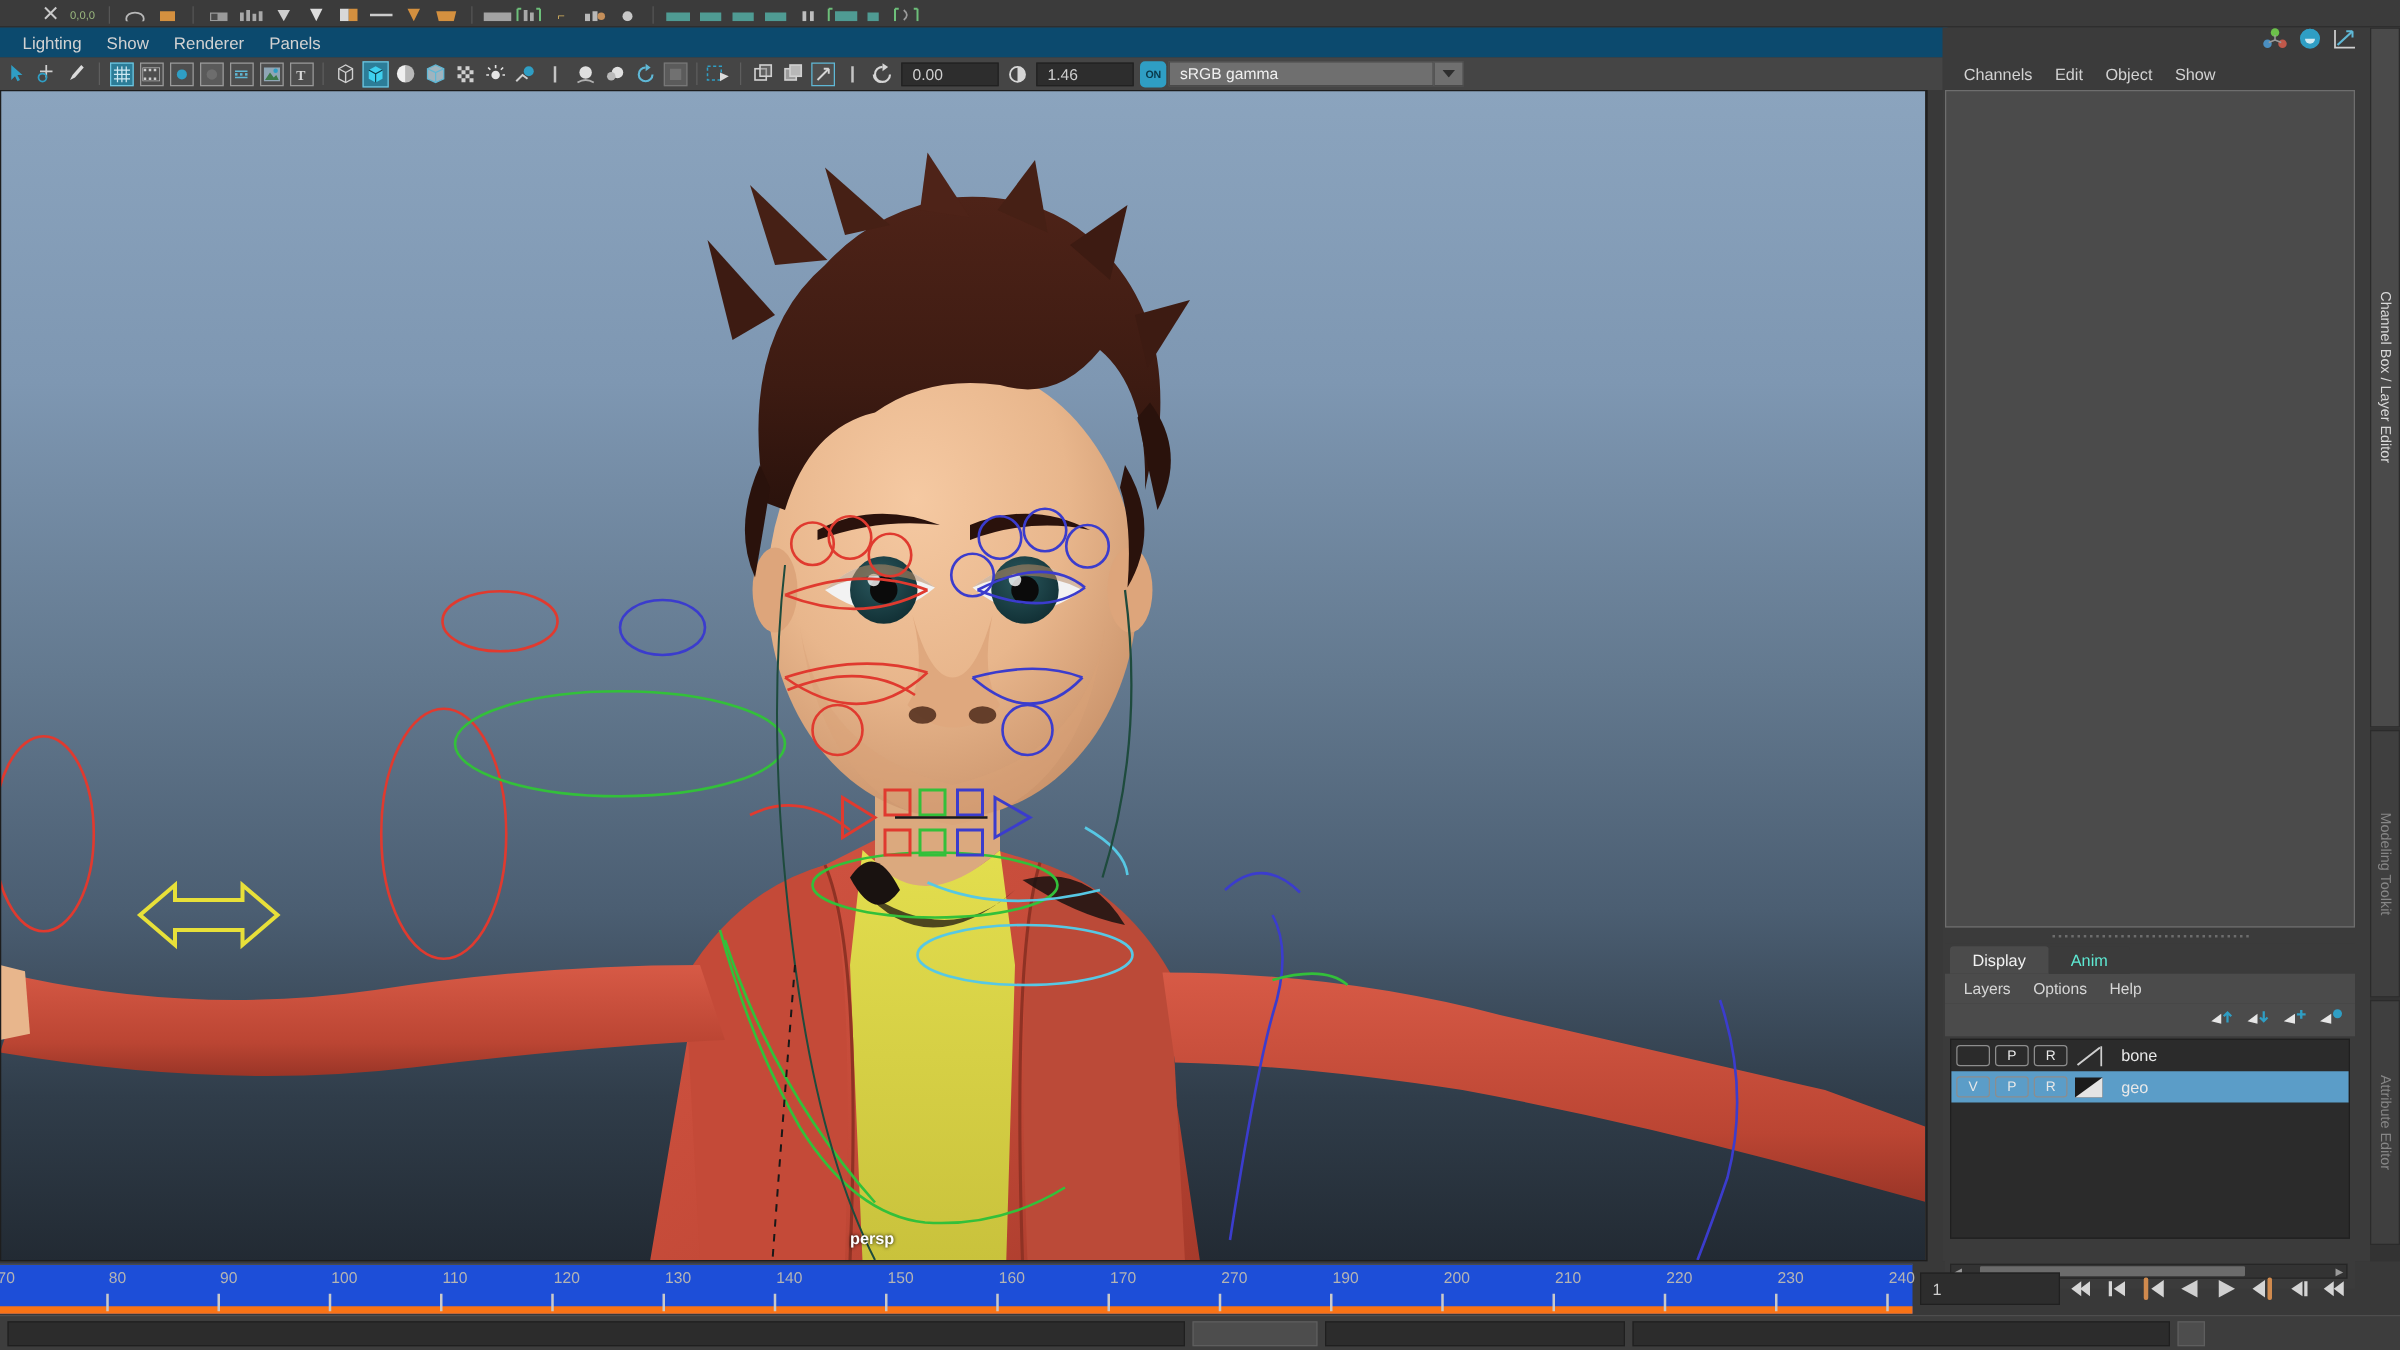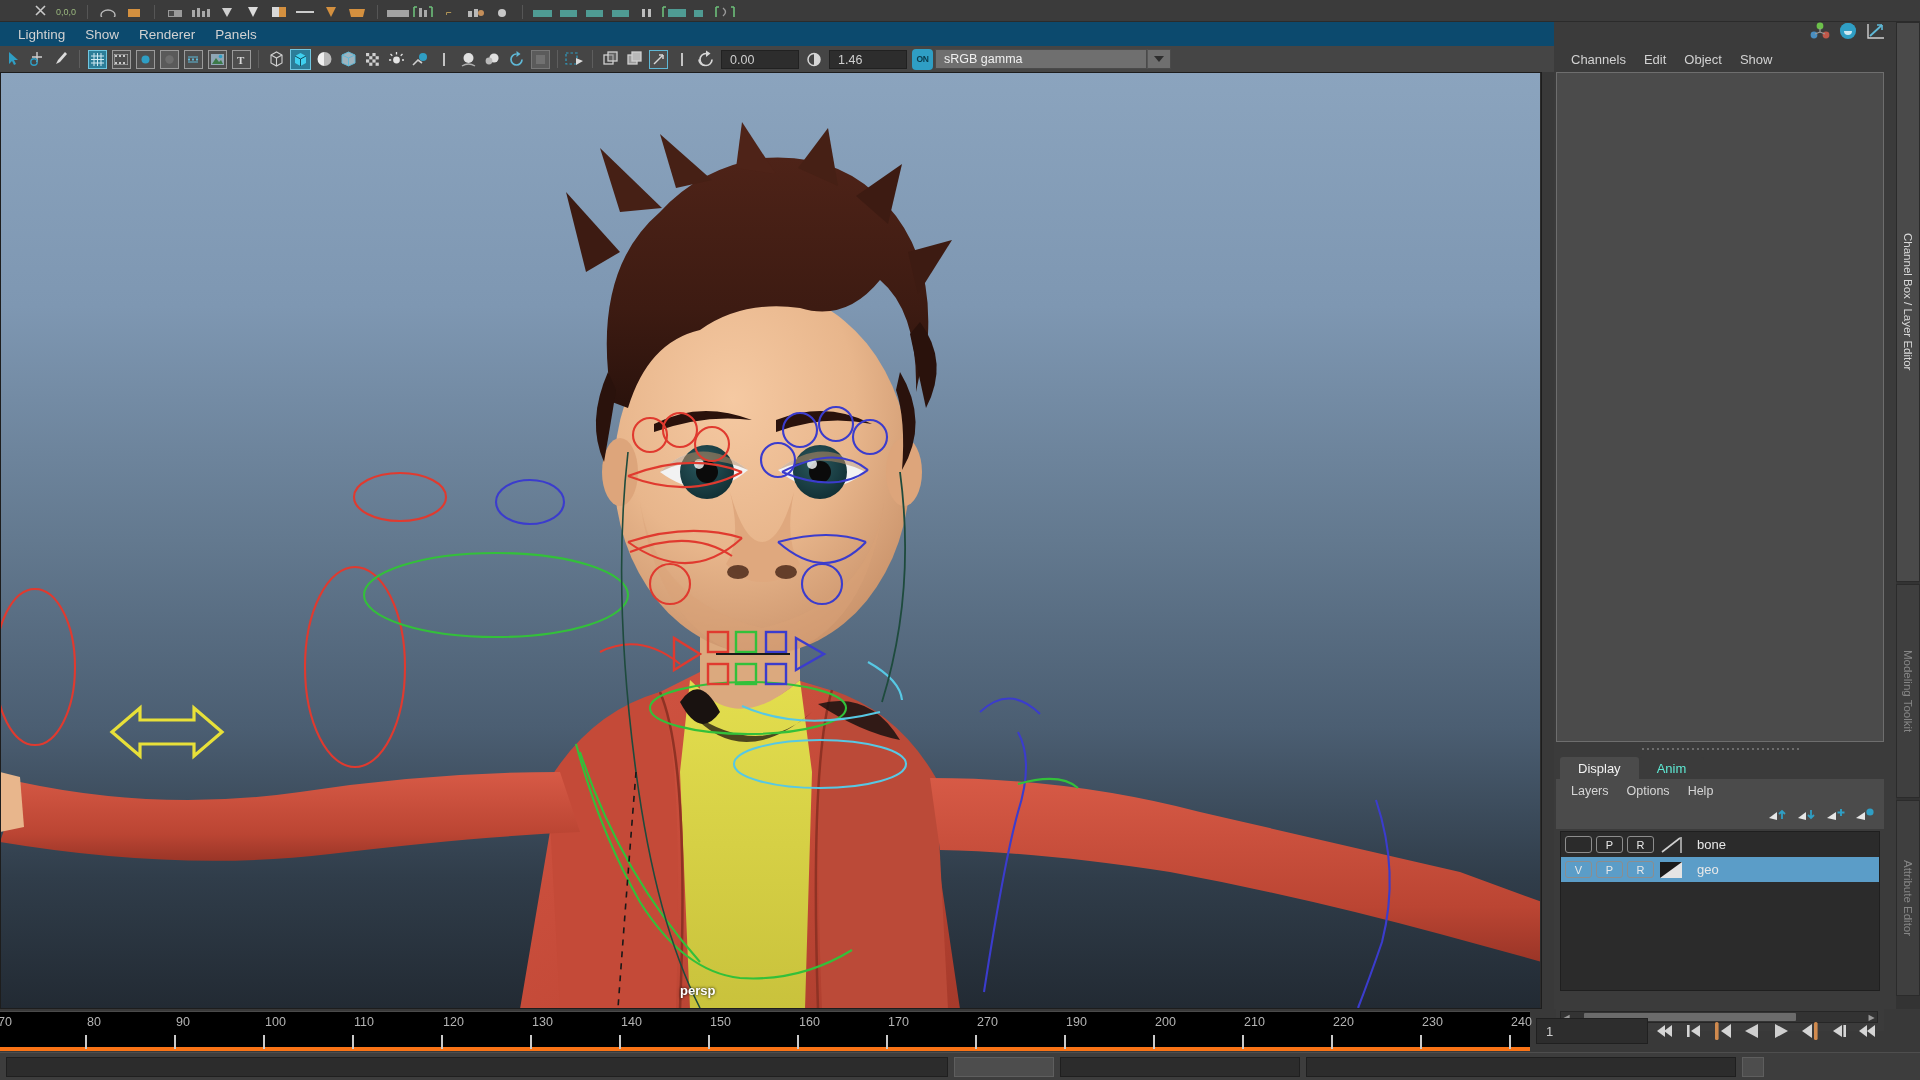--- a/index.html
+++ b/index.html
@@ -103,21 +103,21 @@
     background:#333333; }
   .vtab{ position:absolute; left:0; width:24px; background:#3f3f3f;
     border:1px solid #2b2b2b; display:flex; align-items:center; justify-content:center; }
   .vtab span{ writing-mode:vertical-rl; font-size:11.5px; white-space:nowrap; }
   .vtab.active{ background:#4a4a4a; }
   .vtab.active span{ color:#d9d9d9; }
   .vtab span.dim{ color:#868686; }
 
   
   #timeslider{ position:absolute; left:0; top:1011px; width:1530px; height:40px;
-    background:#000000; border-top:1px solid #4a4a4a; border-bottom:4px solid #f97316;}
+    background:#1d4ed8; border-top:1px solid #4a4a4a; border-bottom:6px solid #f97316;}
   .tick{ position:absolute; top:0; }
   .tick .lbl{ position:absolute; left:2px; top:3px; color:#b4b4b4; font-size:12.5px; }
   .tick .mrk{ position:absolute; left:0; top:23px; width:2px; height:14px; background:#c9c9c9;}
   #tsb-wrap{ position:absolute; left:1536px; top:1014px; width:384px; height:34px;
     display:flex; align-items:center; gap:4px; }
   #frame-field{ width:112px; height:26px; background:#2d2d2d; border:1px solid #202020;
     color:#cfcfcf; font-size:13px; line-height:26px; padding-left:9px; }
   .pb{ width:25px; height:26px; display:flex; align-items:center; justify-content:center; }
 
   

